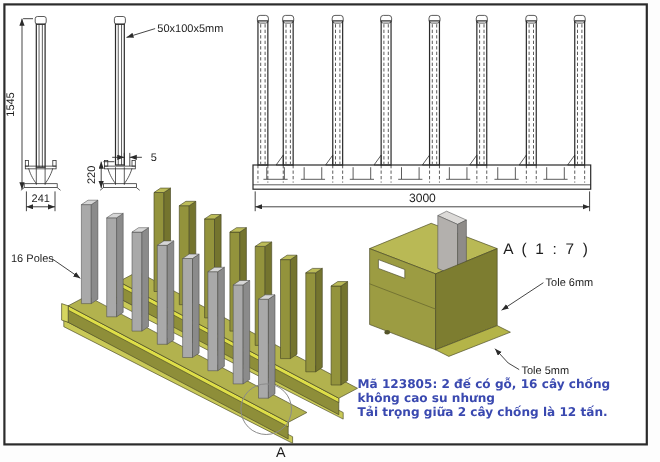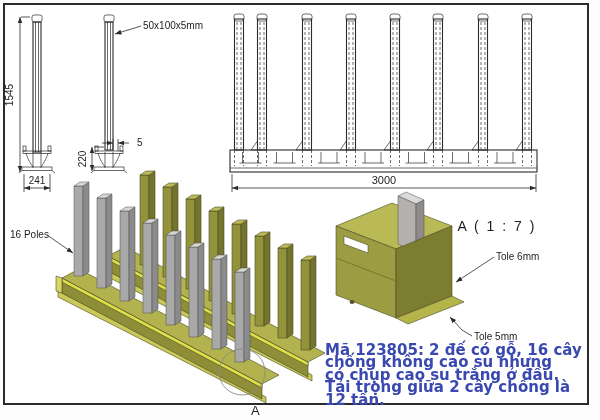--- a/index.html
+++ b/index.html
@@ -12,21 +12,21 @@
   .detail-title{font-size:14px;letter-spacing:2px;}
   .marker-a{font-size:13px;}
   .ln{stroke:#2b2b2b;fill:none;stroke-width:1.1;}
   .thin{stroke:#2b2b2b;fill:none;stroke-width:.7;}
   .dashed{stroke:#2b2b2b;fill:none;stroke-width:.7;stroke-dasharray:3 2;}
   .dim{stroke:#2b2b2b;fill:none;stroke-width:.8;}
   .iso{stroke:#4a4a26;stroke-width:.6;}
   .isogrey{stroke:#4d4d4d;stroke-width:.5;}
   #notes{position:absolute;left:325px;top:344px;width:268px;
          font-family:"DejaVu Sans",sans-serif;font-weight:bold;
-         font-size:15px;line-height:12.4px;}
+         font-size:11px;line-height:12.4px;}
 </style>
 </head>
 <body>
 
 <div id="canvas">
 <svg width="600" height="420" viewBox="0 0 600 420">
   <defs>
     <marker id="ah" orient="auto-start-reverse" markerWidth="9" markerHeight="8" refX="8" refY="3">
       <path d="M0,0 L8,3 L0,6 z" fill="#2b2b2b"></path>
     </marker>
@@ -340,16 +340,15 @@
     <g>
       <text class="lbl" x="474" y="340">Tole 5mm</text>
       <polyline class="dim" points="472,336 462,330 450,317" marker-end="url(#ah)" fill="none"></polyline>
     </g>
   </g>
 </svg>
 
 
 <div id="notes" style="color:#3a49b0;">
   <div>Mã 123805: 2 đế có gỗ, 16 cây chống không cao su nhưng</div>
-  <div>có chụp cao su trắng ở đầu.</div>
   <div>Tải trọng giữa 2 cây chống là 12 tấn.</div>
 </div>
 </div>
 
 </body></html>

